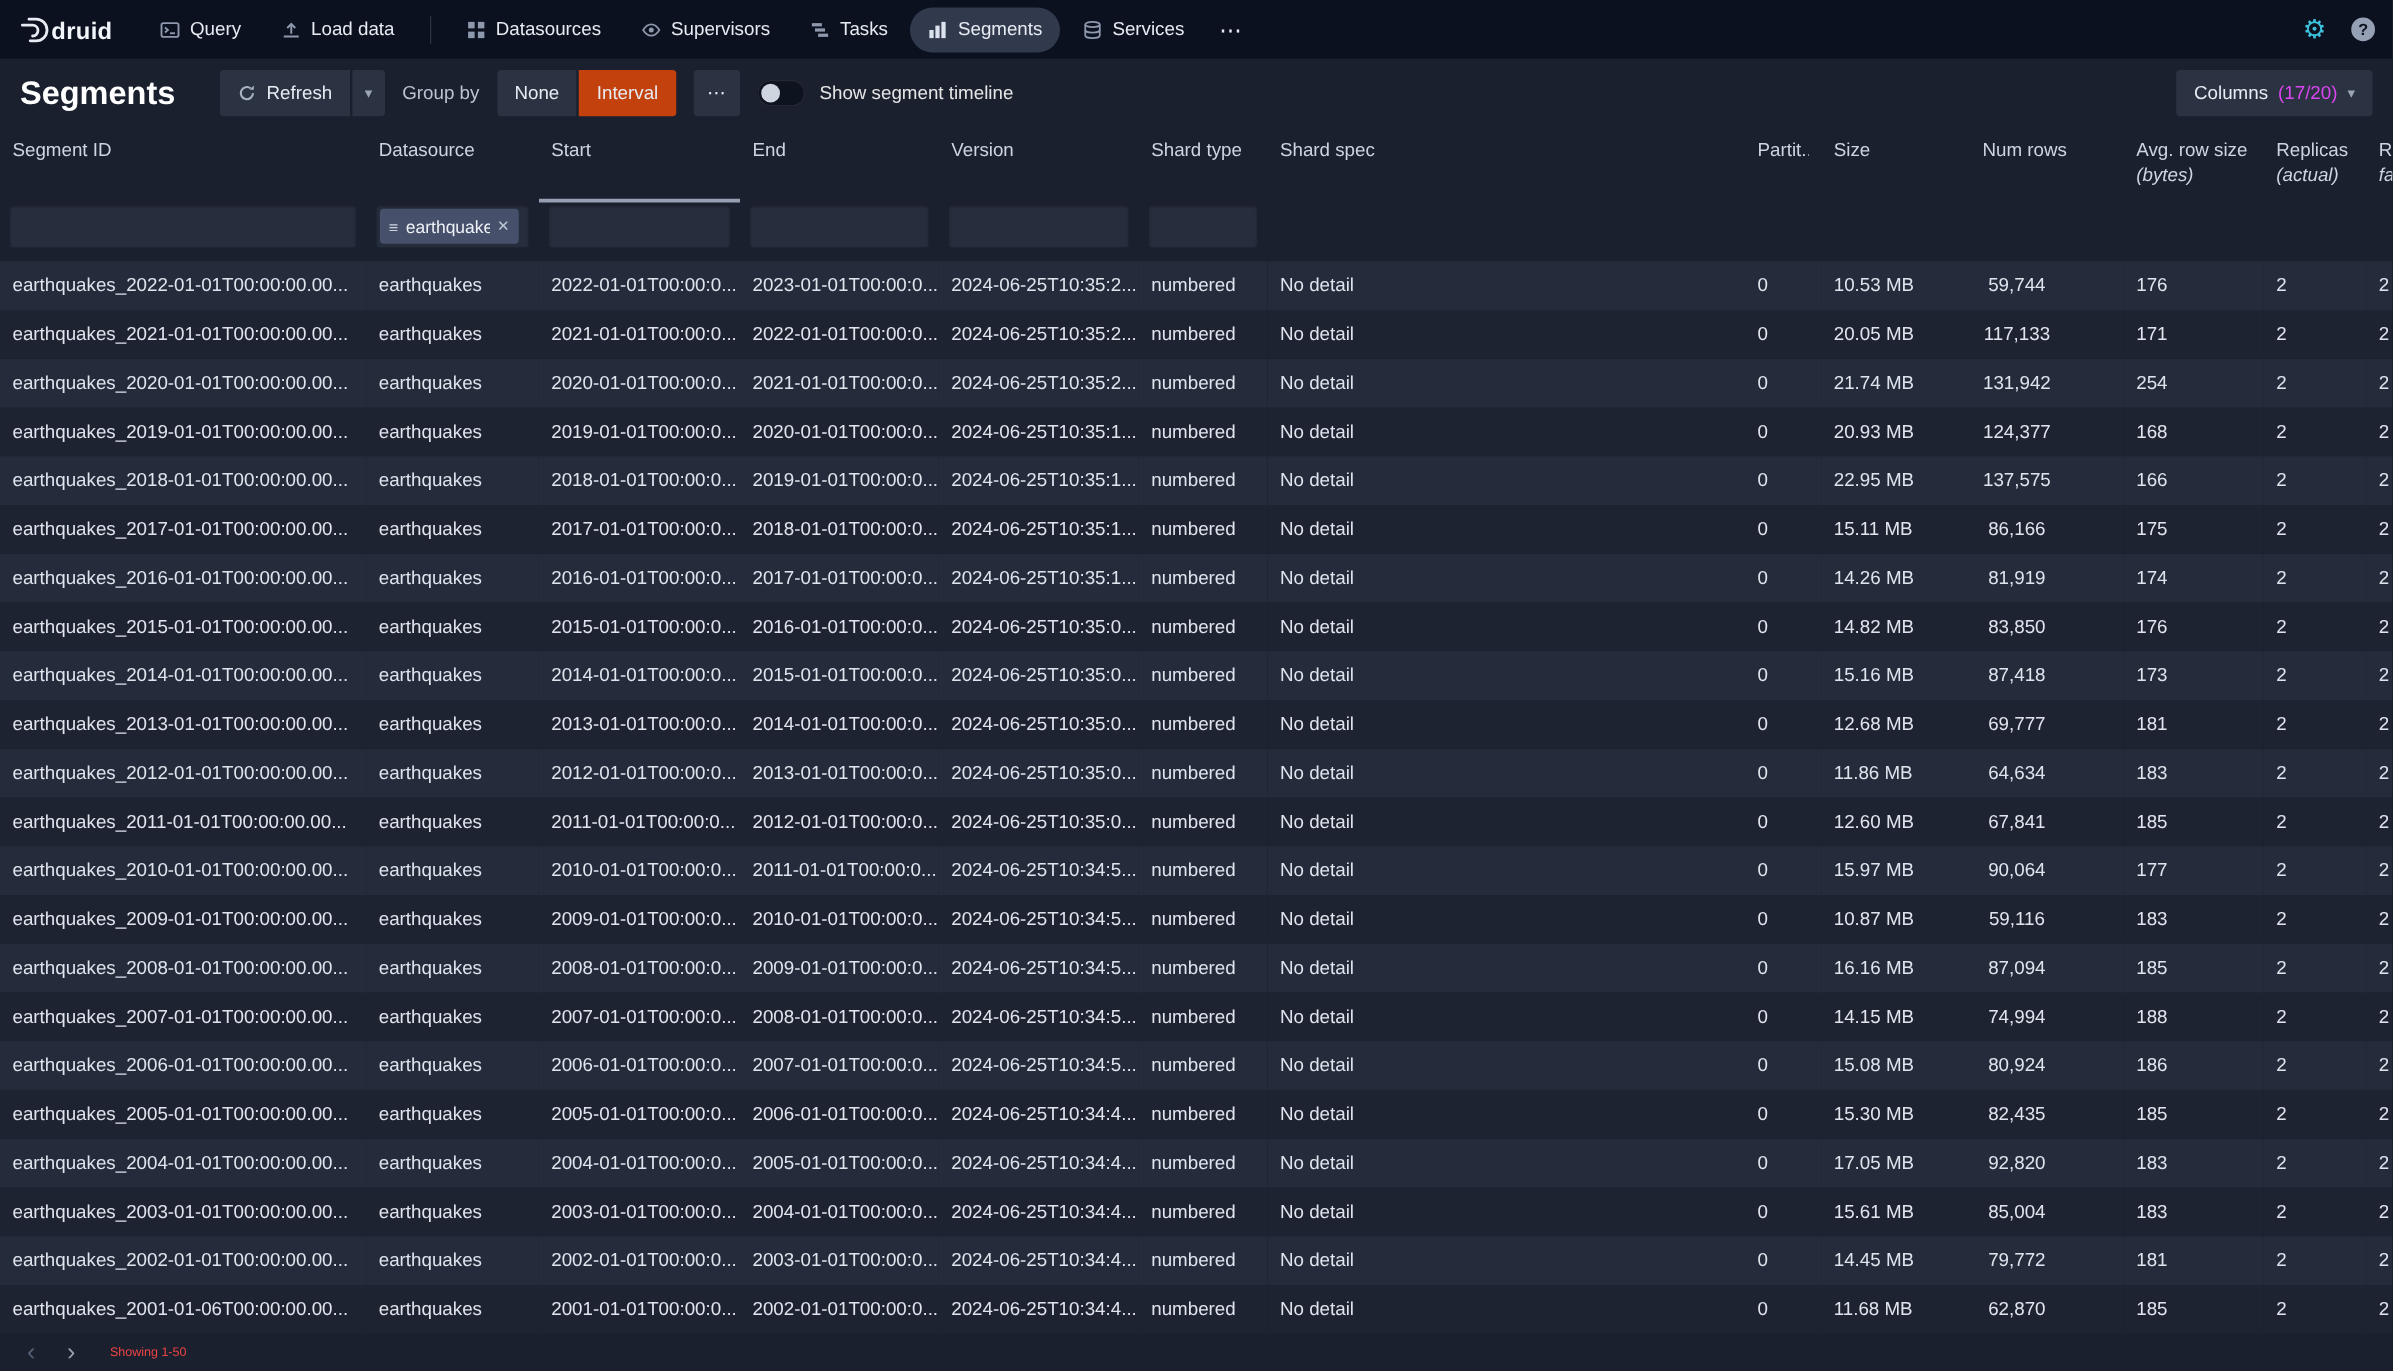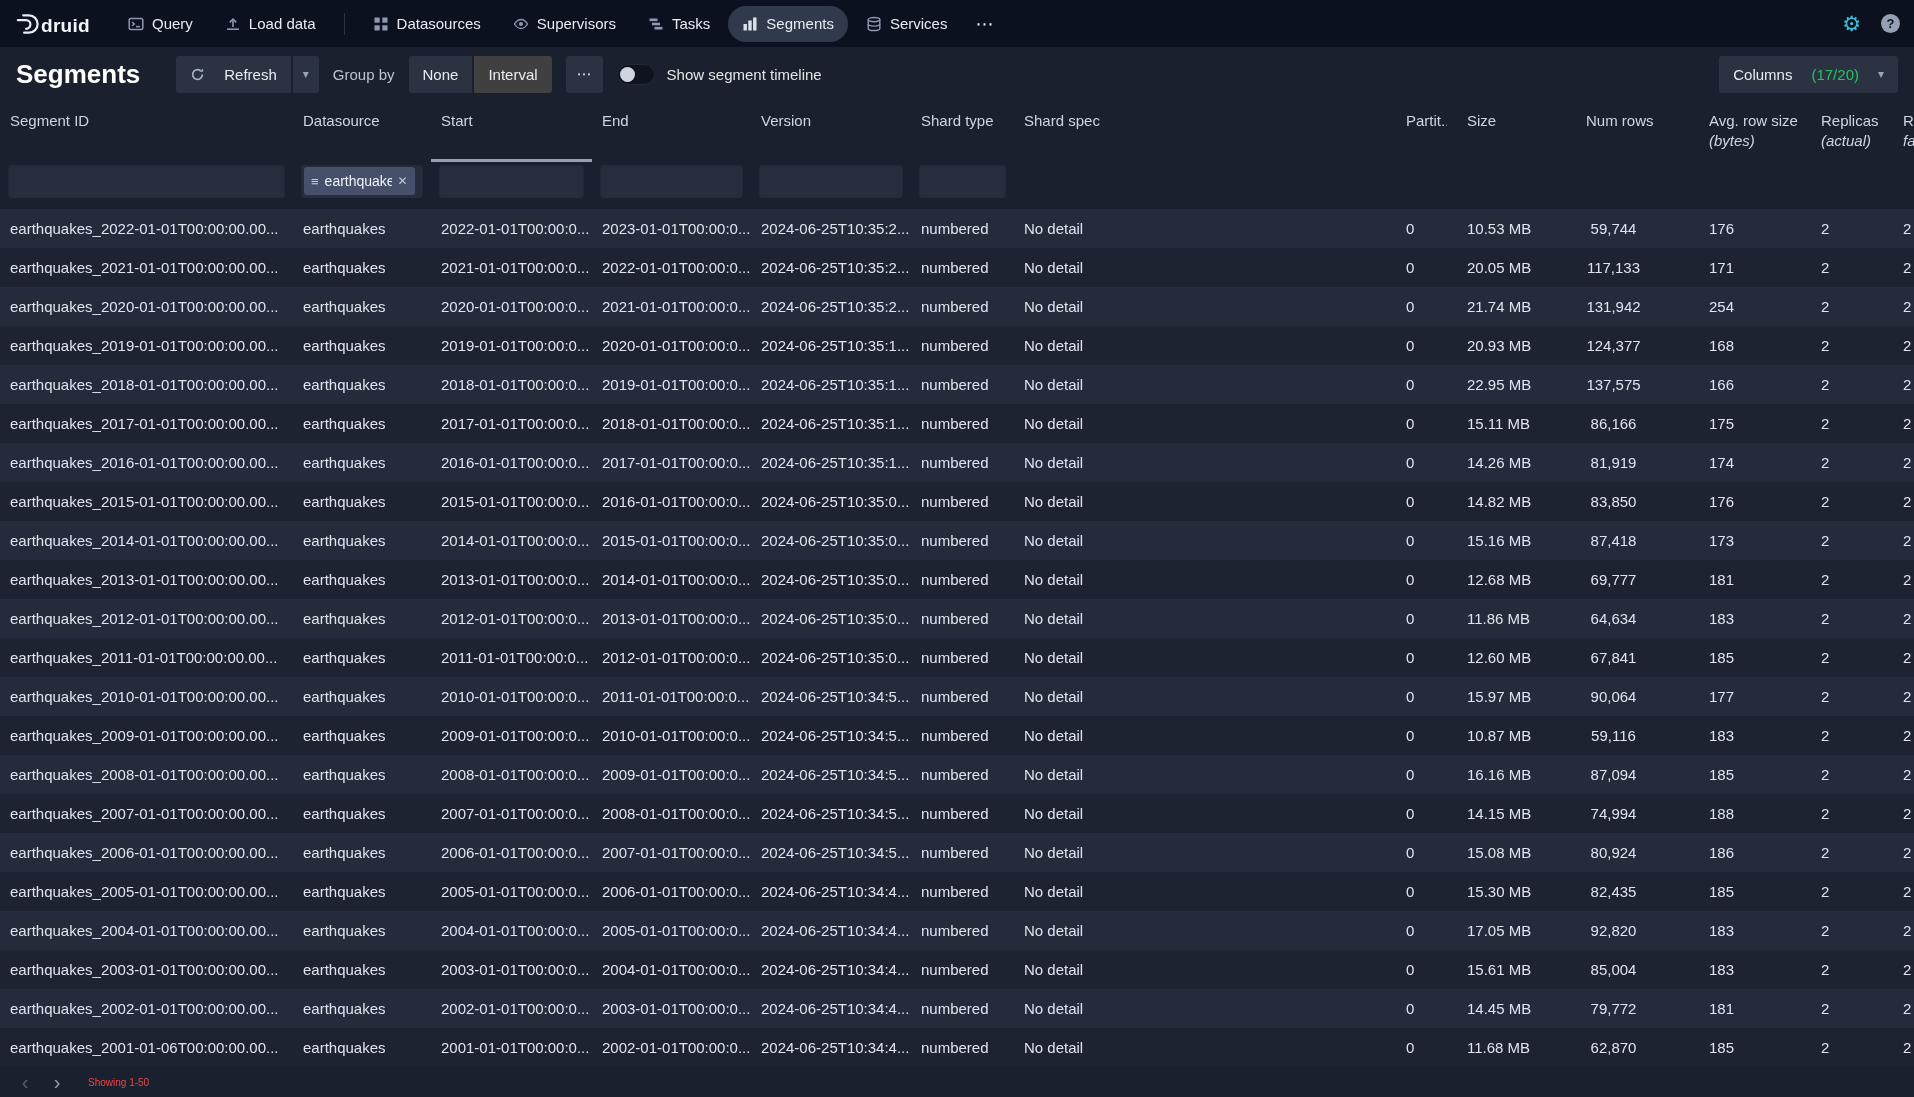--- a/index.html
+++ b/index.html
@@ -43,33 +43,33 @@
   
   .controls {
     height: 54px; flex: 0 0 54px;
     display: flex; align-items: center;
     padding: 0 16px; gap: 14px;
     background: #1a202e;
   }
   .page-title { font-size: 26px; font-weight: 700; color: #ffffff; margin-right: 22px; }
   .btn {
     background: #2b3242; border: none; color: #e8ecf3;
-    height: 37px; display: inline-flex; align-items: center; gap: 19px;
+    height: 37px; display: inline-flex; align-items: center; gap: 8px;
     padding: 0 14px; border-radius: 3px; font-size: 15px;
     font-family: inherit; cursor: pointer; white-space: nowrap;
   }
-  .btn.active { background: #404040; }
+  .btn.active { background: #c2410c; }
   .btn.square { width: 37px; padding: 0; justify-content: center; }
   .split, .seg { display: flex; gap: 2px; }
   .split .main { border-radius: 3px 0 0 3px; }
   .split .caret-part { border-radius: 0 3px 3px 0; padding: 0 10px; }
   .seg .btn:first-child { border-radius: 3px 0 0 3px; }
   .seg .btn:last-child { border-radius: 0 3px 3px 0; }
   .group-label { color: #bcc4d3; font-size: 15px; }
-  .muted { color: #22c55e; }
+  .muted { color: #d946ef; }
   .caret { font-size: 12px; color: #9aa4b6; }
   .toggle {
     width: 38px; height: 21px; background: #0e1320; border-radius: 11px;
     position: relative; cursor: pointer;
     box-shadow: inset 0 0 0 1px rgba(255,255,255,.09);
   }
   .toggle .knob {
     position: absolute; width: 15px; height: 15px; border-radius: 50%;
     background: #cfd5df; top: 3px; left: 3px;
   }

